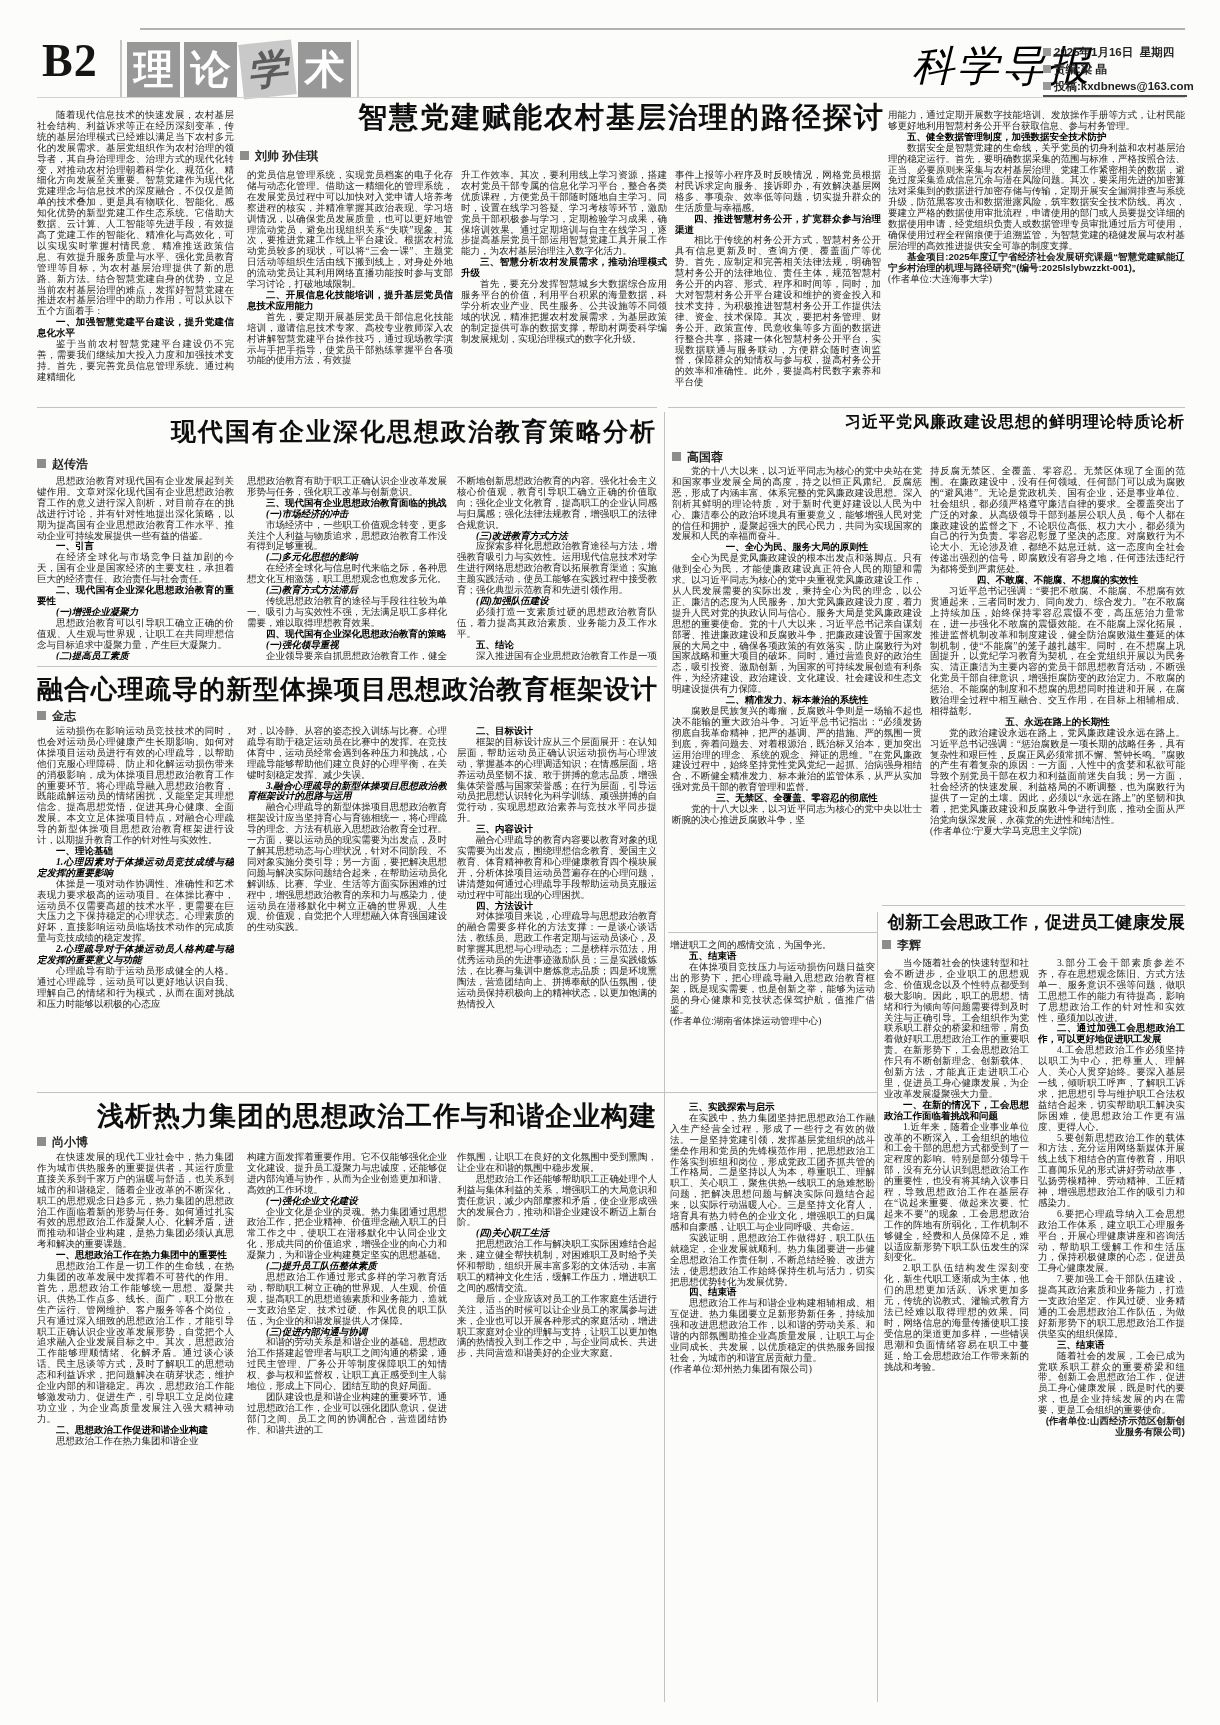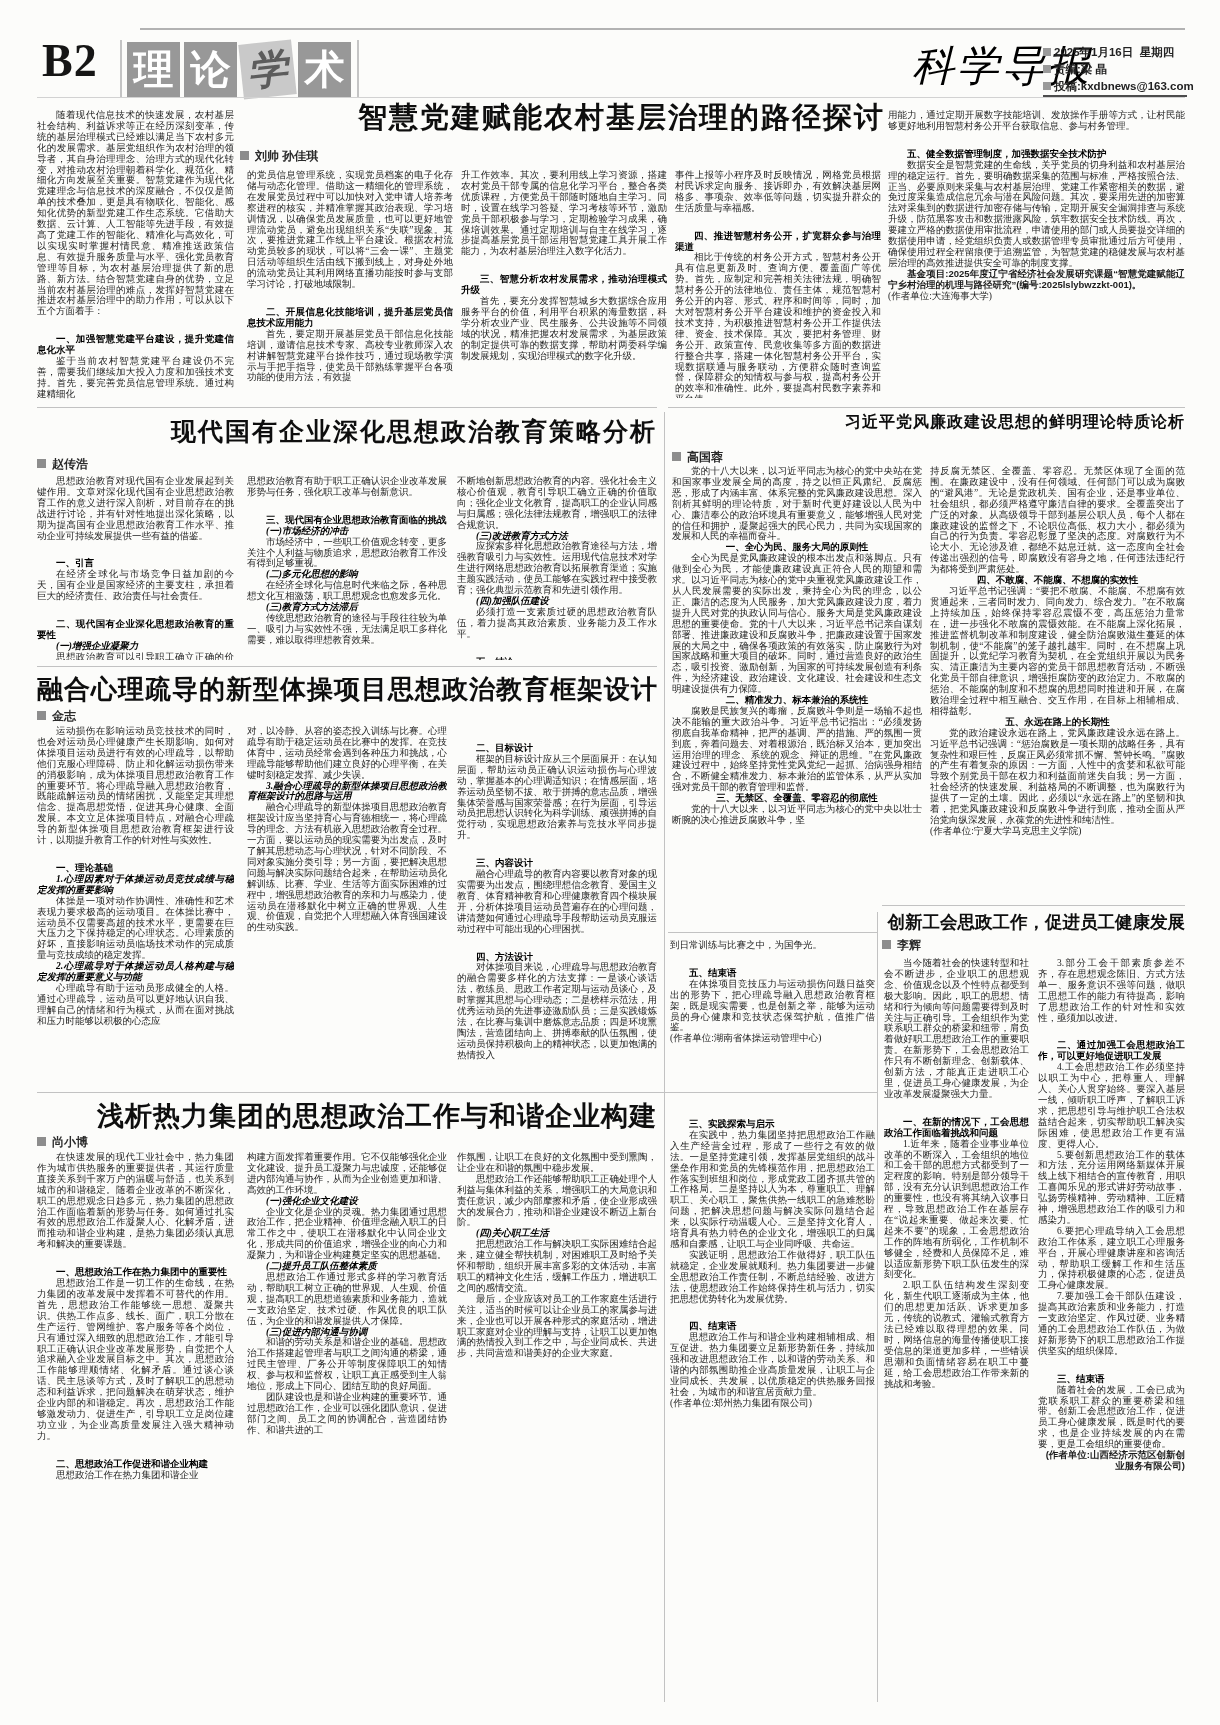--- a/index.html
+++ b/index.html
@@ -23,21 +23,21 @@
   .rule-v{position:absolute;background:#c2c2c2;width:1px;}
   
   .hl{position:absolute;font-weight:bold;color:#0e0e0e;text-align:right;letter-spacing:2px;
       font-family:"Liberation Sans",sans-serif;white-space:nowrap;}
   .author{position:absolute;text-align:left;font-size:12px;font-weight:bold;color:#2a2a2a;}
   .author .sq{display:inline-block;width:9px;height:9px;background:#8d8d8d;margin-right:6px;}
   .col{position:absolute;overflow:hidden;font-size:9.5px;line-height:10.9px;color:#1c1c1c;
        text-align:justify;font-family:"Liberation Serif",serif;}
   .col p{margin:0;text-indent:2em;text-align:justify;}
   .col p.pc{text-indent:0;}
-  .col p.h{font-family:"Liberation Sans",sans-serif;font-weight:bold;color:#000;margin-top:17px;}
+  .col p.h{font-family:"Liberation Sans",sans-serif;font-weight:bold;color:#000;}
   .col p.hc{font-family:"Liberation Sans",sans-serif;font-weight:bold;color:#000;
             text-align:center;text-indent:0;}
   .col p.hs{font-style:italic;font-weight:bold;color:#000;}
   .col p.fund{font-family:"Liberation Sans",sans-serif;font-weight:bold;}
   .col p.attr{text-indent:0;}
   .col p.attrb{text-align:right;text-indent:0;font-weight:bold;font-family:"Liberation Sans",sans-serif;}
 </style>
 </head>
 <body>
 
@@ -167,21 +167,21 @@
     </div>
   <div class="col" style="left:457px;top:726px;width:200px;height:360px;">
       <p class="h">二、目标设计</p>
       <p class="p">框架的目标设计应从三个层面展开：在认知层面，帮助运动员正确认识运动损伤与心理波动，掌握基本的心理调适知识；在情感层面，培养运动员坚韧不拔、敢于拼搏的意志品质，增强集体荣誉感与国家荣誉感；在行为层面，引导运动员把思想认识转化为科学训练、顽强拼搏的自觉行动，实现思想政治素养与竞技水平同步提升。</p>
       <p class="h">三、内容设计</p>
       <p class="p">融合心理疏导的教育内容要以教育对象的现实需要为出发点，围绕理想信念教育、爱国主义教育、体育精神教育和心理健康教育四个模块展开，分析体操项目运动员普遍存在的心理问题，讲清楚如何通过心理疏导手段帮助运动员克服运动过程中可能出现的心理困扰。</p>
       <p class="h">四、方法设计</p>
       <p class="p">对体操项目来说，心理疏导与思想政治教育的融合需要多样化的方法支撑：一是谈心谈话法，教练员、思政工作者定期与运动员谈心，及时掌握其思想与心理动态；二是榜样示范法，用优秀运动员的先进事迹激励队员；三是实践锻炼法，在比赛与集训中磨炼意志品质；四是环境熏陶法，营造团结向上、拼搏奉献的队伍氛围，使运动员保持积极向上的精神状态，以更加饱满的热情投入</p>
     </div>
   <div class="col" style="left:670px;top:940px;width:205px;height:146px;">
-      <p class="pc">到日常训练与比赛之中，为国争光。</p>
+      <p class="pc">增进职工之间的感情交流，为国争光。</p>
       <p class="h">五、结束语</p>
       <p class="p">在体操项目竞技压力与运动损伤问题日益突出的形势下，把心理疏导融入思想政治教育框架，既是现实需要，也是创新之举，能够为运动员的身心健康和竞技状态保驾护航，值推广借鉴。</p>
       <p class="attr">(作者单位:湖南省体操运动管理中心)</p>
     </div>
 
   <div class="rule-h" style="left:37px;top:1092px;width:840px;"></div>
   <div class="hl" style="left:37px;top:1098px;width:620px;font-size:27px;letter-spacing:1px;">浅析热力集团的思想政治工作与和谐企业构建</div>
   <div class="author" style="left:37px;top:1134px;width:620px;"><span class="sq"></span><span>尚小博</span></div>
   <div class="col" style="left:37px;top:1152px;width:197px;height:550px;">
       <p class="p">在快速发展的现代工业社会中，热力集团作为城市供热服务的重要提供者，其运行质量直接关系到千家万户的温暖与舒适，也关系到城市的和谐稳定。随着企业改革的不断深化，职工的思想观念日趋多元，热力集团的思想政治工作面临着新的形势与任务。如何通过扎实有效的思想政治工作凝聚人心、化解矛盾，进而推动和谐企业构建，是热力集团必须认真思考和解决的重要课题。</p>

